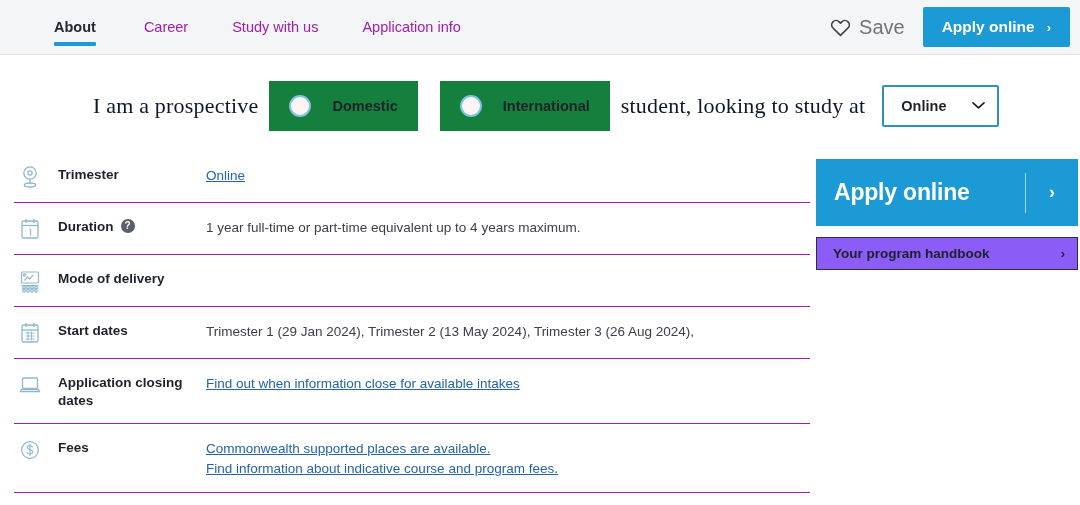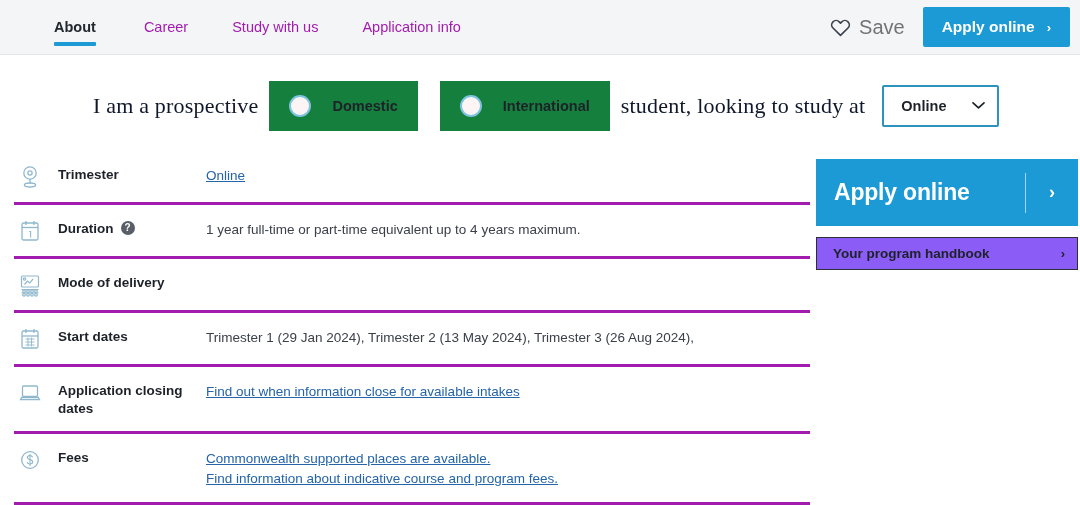--- a/index.html
+++ b/index.html
@@ -117,21 +117,21 @@
     font-size: 12px; color: #222;
   }
 
   
   .body-wrap { display: flex; padding: 0 12px 0 14px; }
   .details { width: 796px; flex: none; }
 
   .drow {
     display: flex;
     align-items: flex-start;
-    border-top: 3px solid #a21caf;
+    border-top: 1px solid #a21caf;
     padding: 13px 0 13px 0;
     min-height: 42px;
   }
   .drow:first-child { border-top: none; padding-top: 11px; }
   .dicon {
     width: 44px; flex: none;
     display: flex; justify-content: flex-start; align-items: flex-start;
     padding-left: 5px; padding-top: 1px;
   }
   .dicon svg { display: block; }

